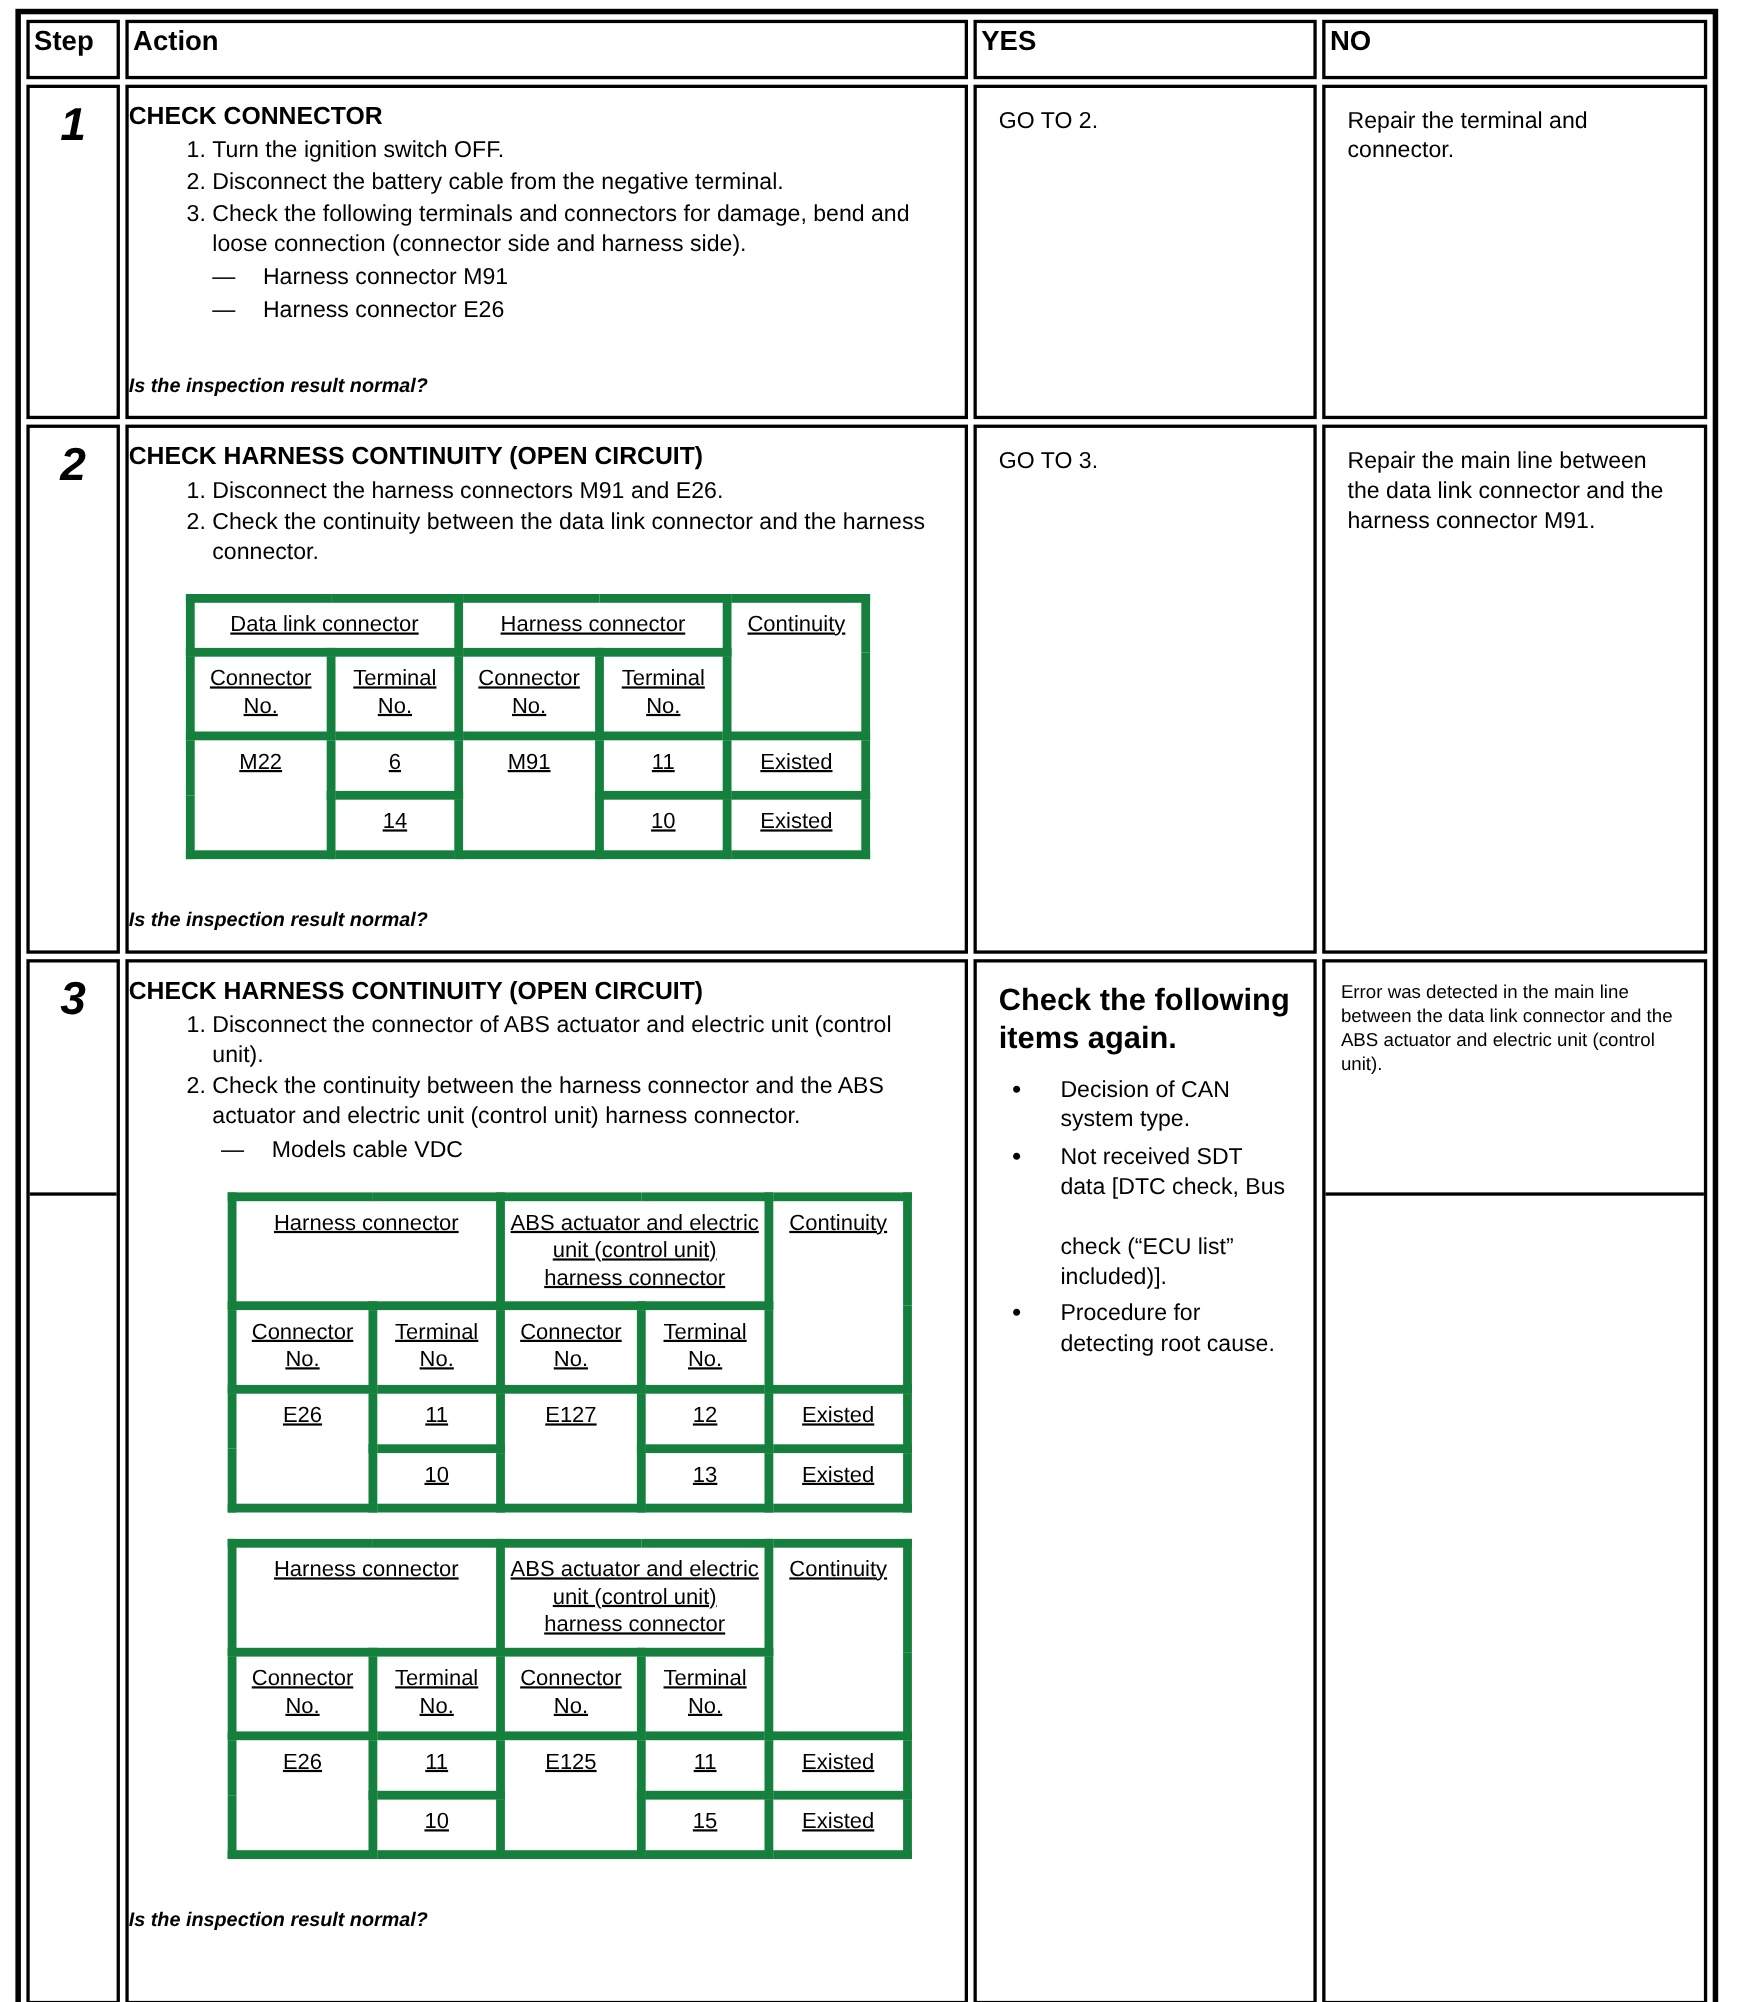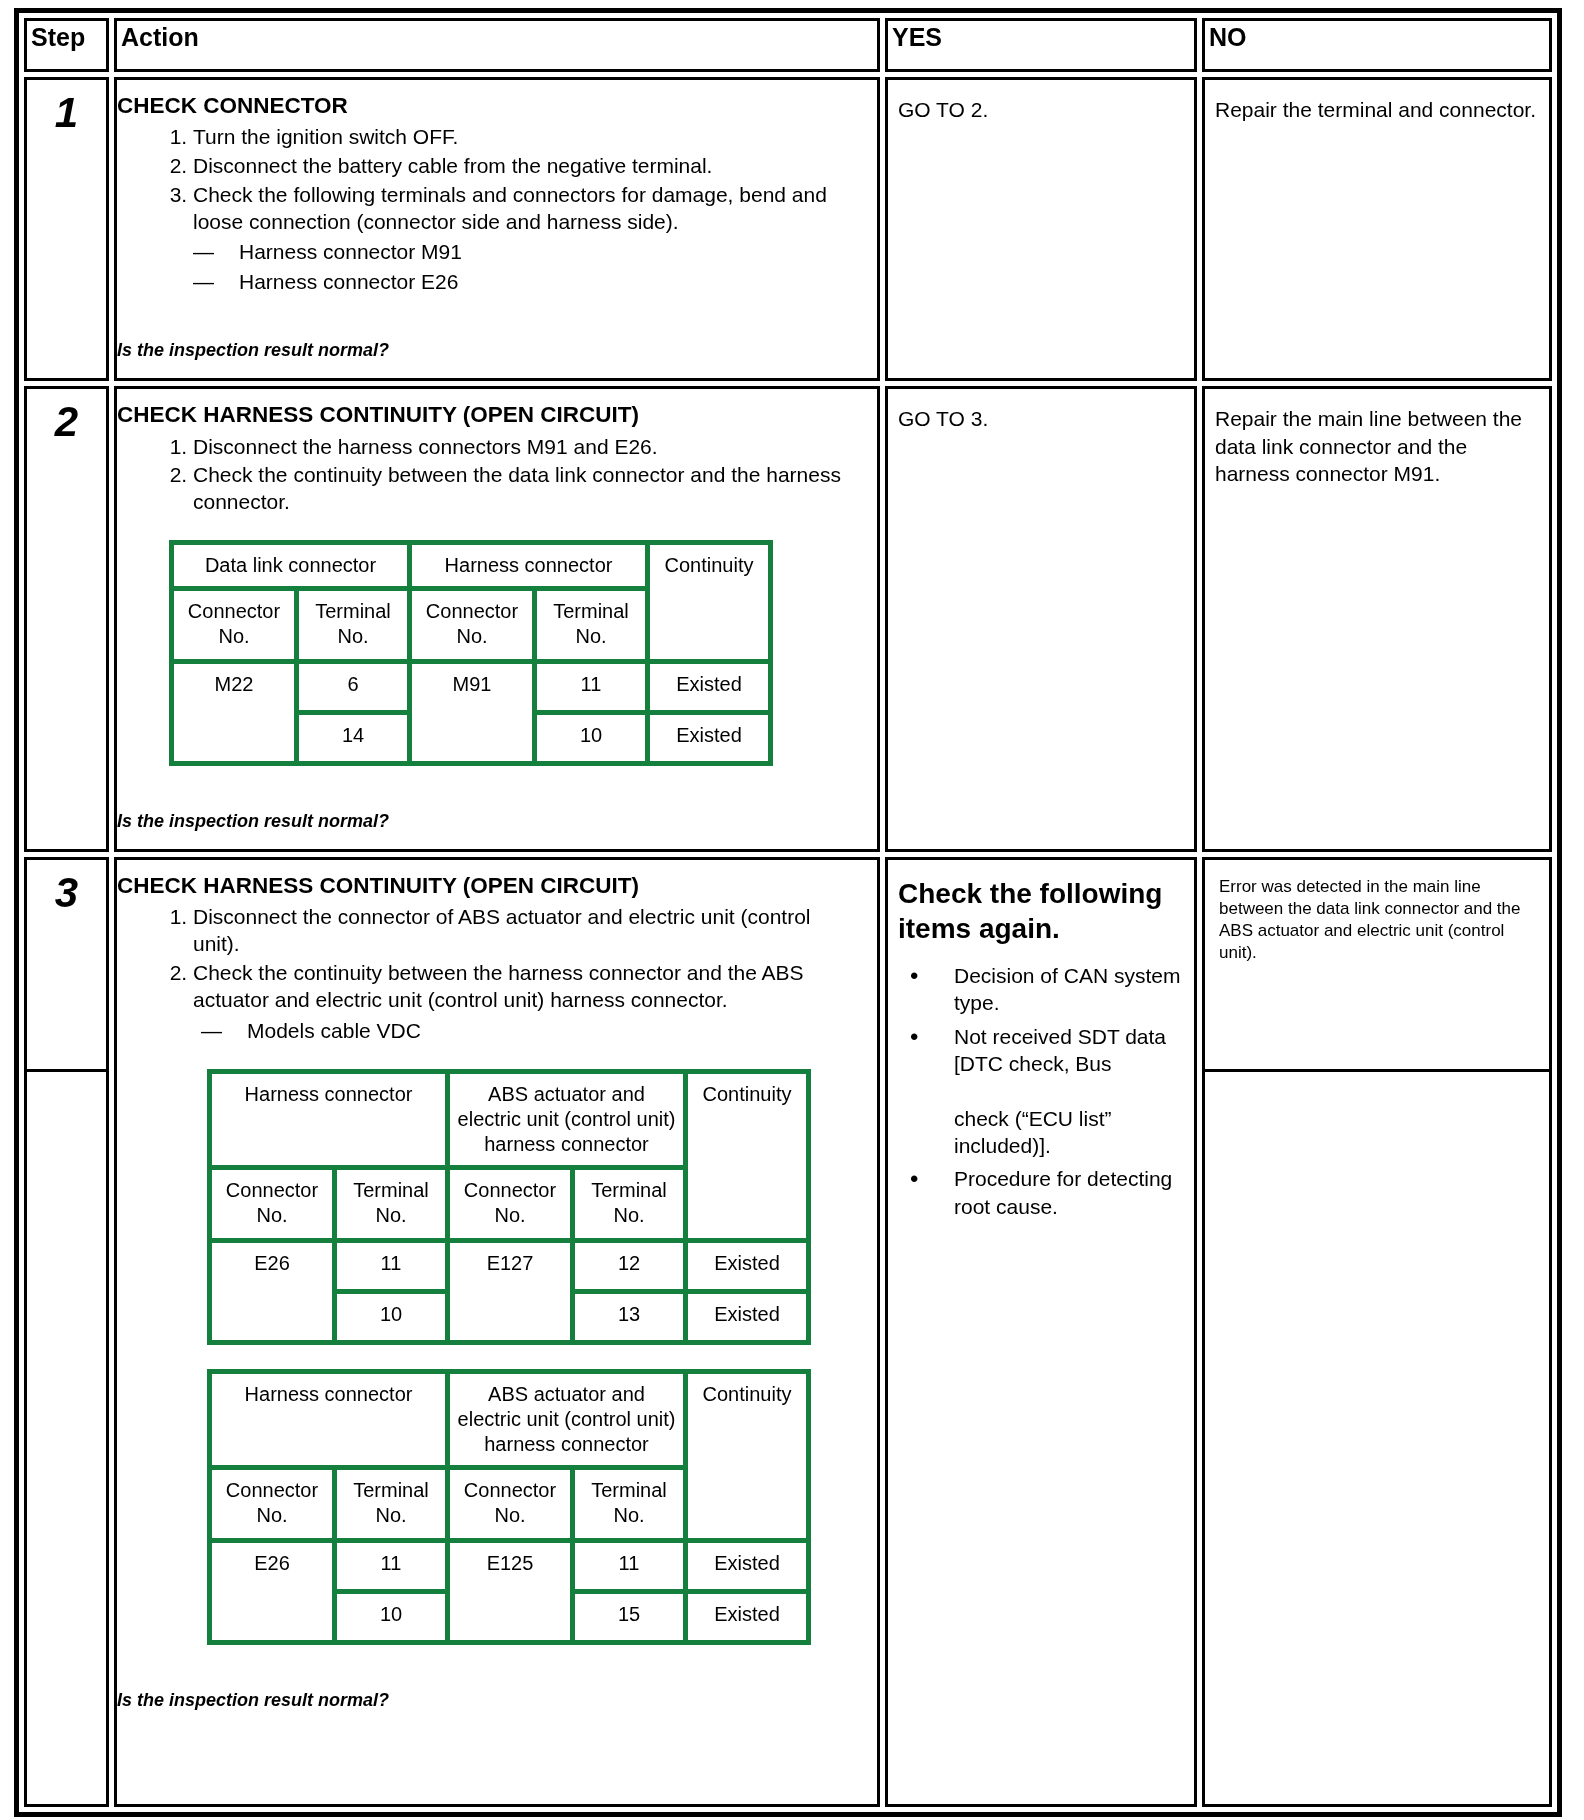--- a/index.html
+++ b/index.html
@@ -82,21 +82,21 @@
     margin-left: 84px;
     margin-top: 42px;
   }
   .question {
     font-weight: bold;
     font-style: italic;
     font-size: 18px;
     margin-top: 44px;
   }
   td.yn {
-    padding: 16px 10px;
+    padding: 16px 20px;
     font-size: 21px;
     line-height: 1.3;
   }
   td.p0 { padding: 0; }
   .cell-upper {
     box-sizing: border-box;
     border-bottom: 3px solid #000;
     height: 212px;
   }
   .no-upper {
@@ -106,23 +106,24 @@
   }
   
   table.ctable {
     border-collapse: collapse;
     text-align: center;
     font-size: 20px;
     line-height: 1.25;
     margin-top: 24px;
   }
   table.ctable td {
-    border: 5px solid #15803d;
+    border: 8px solid #15803d;
     vertical-align: top;
     padding: 8px 4px;
+    text-decoration: underline;
   }
   .ml58 { margin-left: 52px; }
   .ml90 { margin-left: 90px; }
   .c1 { width: 112px; }
   .c2 { width: 100px; }
   .c3 { width: 112px; }
   .c4 { width: 100px; }
   .c5 { width: 110px; }
   .pre { white-space: pre-line; }
   td.subhead { height: 52px; }

